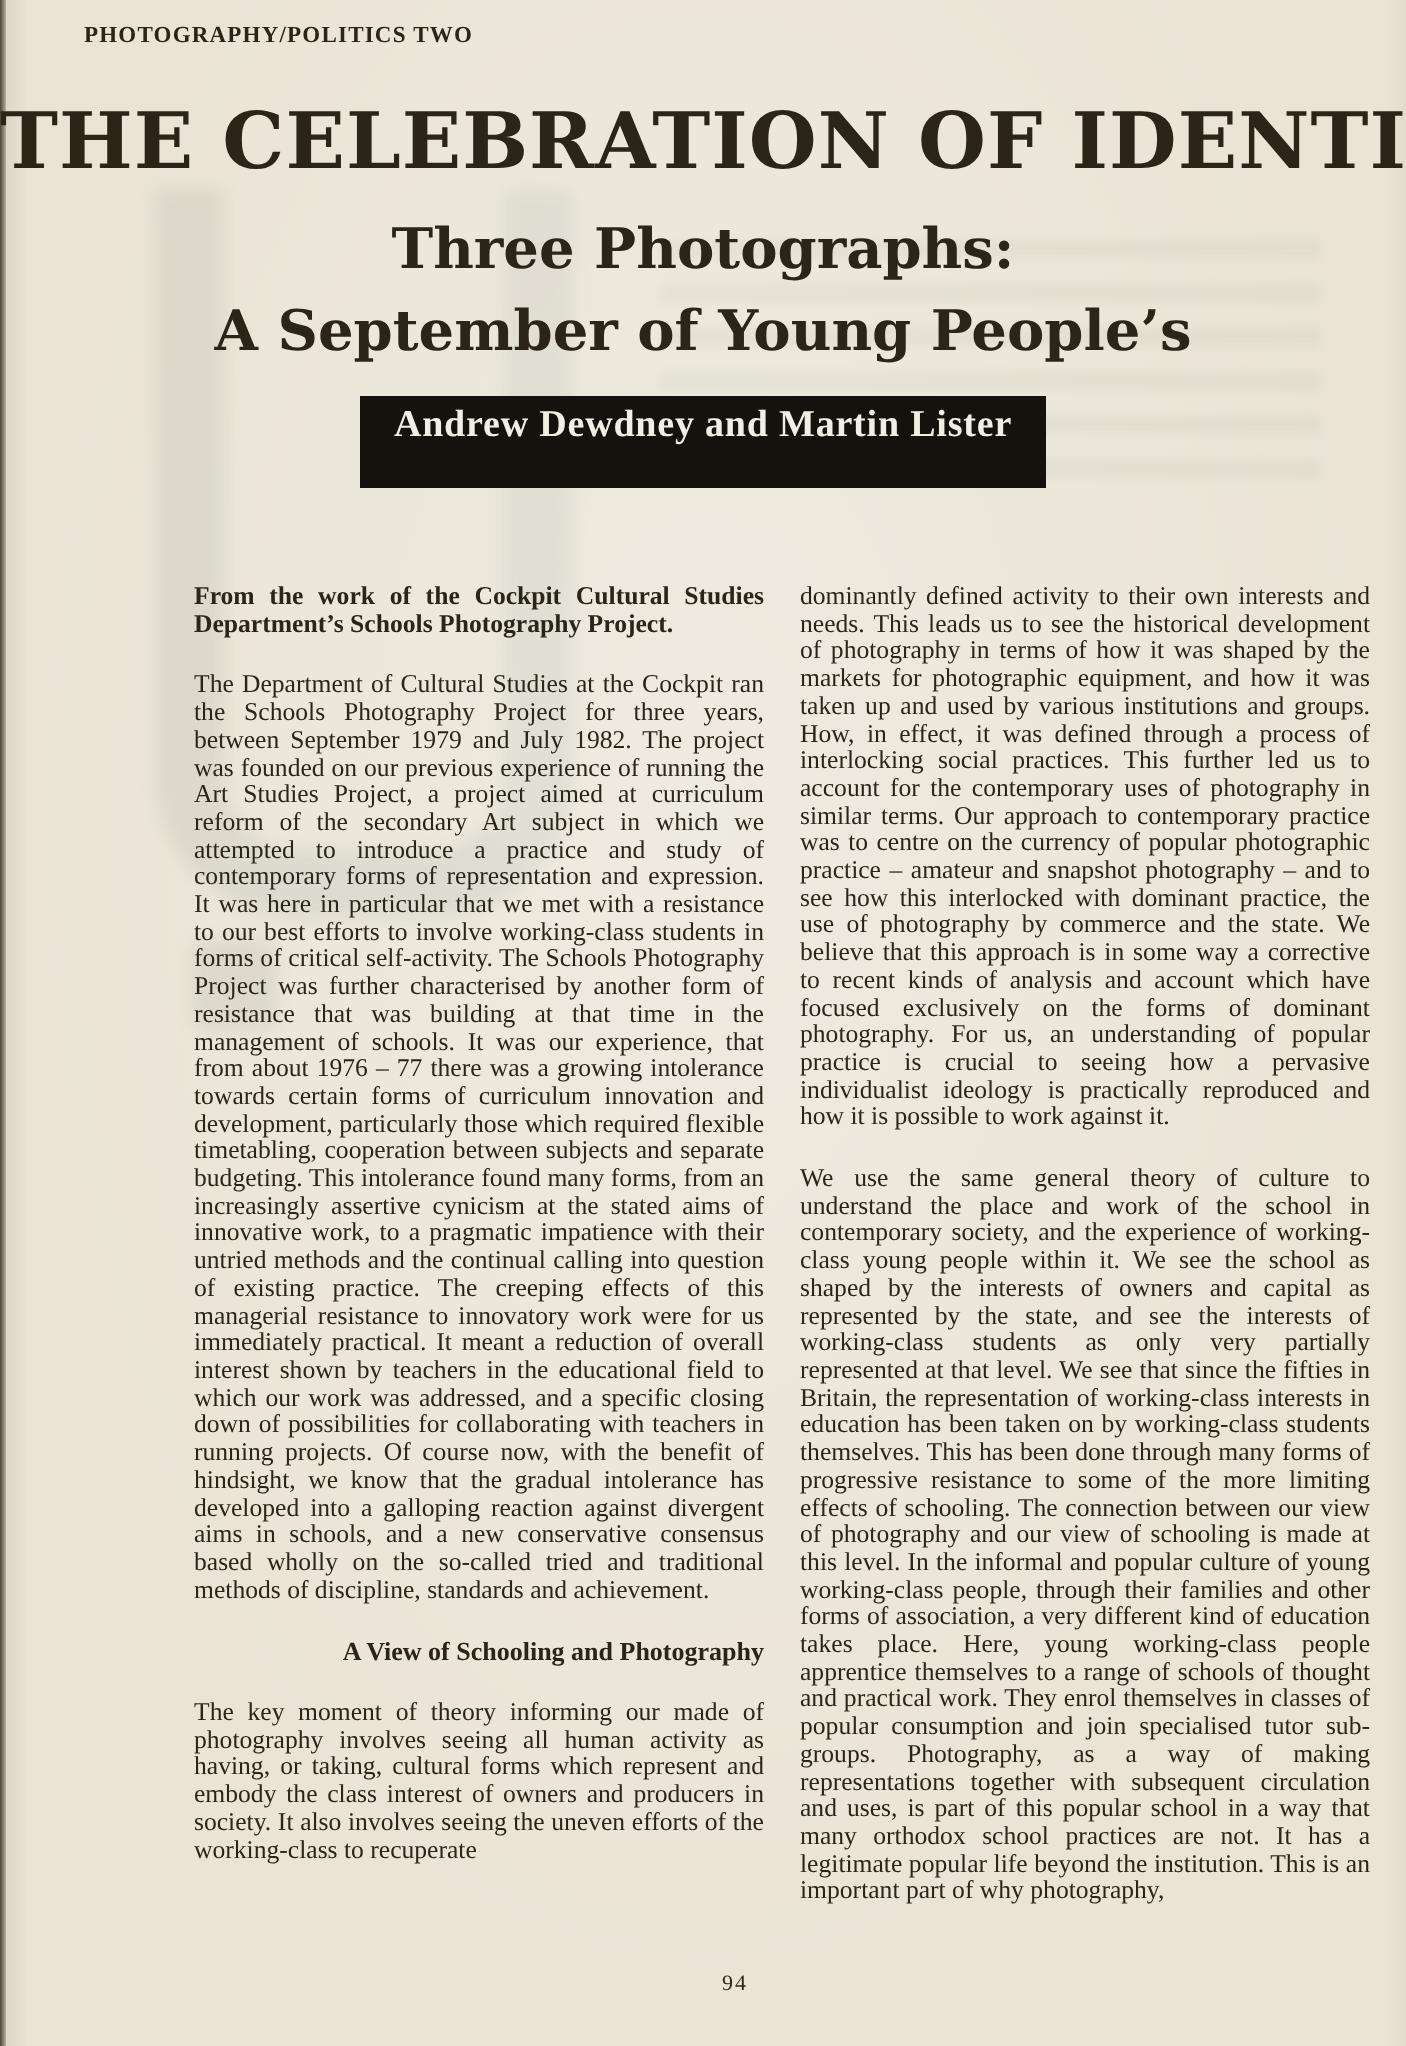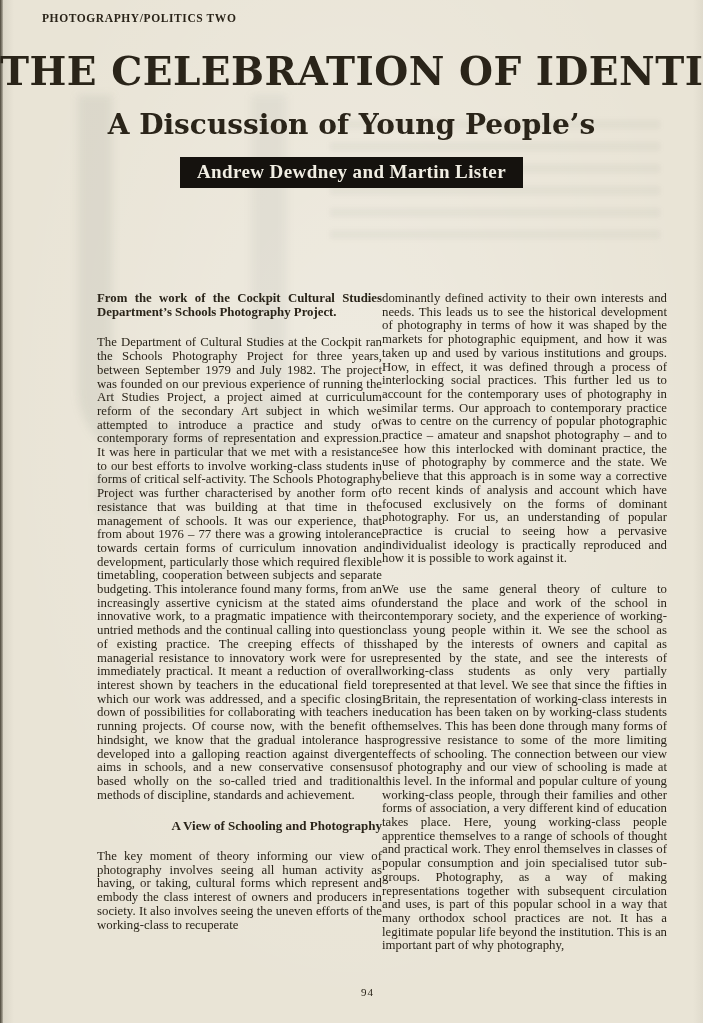--- a/index.html
+++ b/index.html
@@ -67,25 +67,25 @@
     line-height: 41px;
   }
   .byline-bar {
     display: inline-block;
     margin-top: 12px;
     background: var(--byline_bg, #15120e);
     color: var(--byline_text, #f1eee3);
     font-weight: bold;
     font-size: 19px;
     letter-spacing: 0.4px;
-    padding: 4px 17px 5px 17px;
+    padding: 4px 17px 20px 17px;
   }
   .columns {
     position: absolute; left: 97px; top: 292px; width: 588px;
-    display: flex; 
+    display: flex; gap: 18px;
     font-size: 12.8px; line-height: 13.7px;
   }
   .col { width: 285px; text-align: justify; }
   .col p { margin: 0 0 17px 0; }
   .col p:last-child { margin-bottom: 0; }
   .intro { font-weight: bold; }
   .section-heading {
     font-weight: bold; font-size: 13px;
     margin: 0 0 17px 0; text-align: right;
   }
@@ -102,31 +102,32 @@
   <div class="ghost-u"></div>
   <div class="ghost-dot"></div>
   <div class="ghost-lines"></div>
   <div class="scan-edge"></div>
 
   <div class="running-head">PHOTOGRAPHY/POLITICS TWO</div>
 
   <div class="masthead">
     <h1 class="main-title">THE CELEBRATION OF IDENTITY</h1>
     <div class="subtitle">
-      <div>A Discussion of Young People’s</div>
+      <div>Three Photographs:</div>
+      <div>A September of Young People’s</div>
     </div>
     <div class="byline-bar">Andrew Dewdney and Martin Lister</div>
   </div>
 
   <div class="columns">
     <div class="col">
       <p class="intro">From the work of the Cockpit Cultural Studies Department’s Schools Photography Project.</p>
       <p>The Department of Cultural Studies at the Cockpit ran the Schools Photography Project for three years, between September 1979 and July 1982. The project was founded on our previous experience of running the Art Studies Project, a project aimed at curriculum reform of the secondary Art subject in which we attempted to introduce a practice and study of contemporary forms of representation and expression. It was here in particular that we met with a resistance to our best efforts to involve working-class students in forms of critical self-activity. The Schools Photography Project was further characterised by another form of resistance that was building at that time in the management of schools. It was our experience, that from about 1976 – 77 there was a growing intolerance towards certain forms of curriculum innovation and development, particularly those which required flexible timetabling, cooperation between subjects and separate budgeting. This intolerance found many forms, from an increasingly assertive cynicism at the stated aims of innovative work, to a pragmatic impatience with their untried methods and the continual calling into question of existing practice. The creeping effects of this managerial resistance to innovatory work were for us immediately practical. It meant a reduction of overall interest shown by teachers in the educational field to which our work was addressed, and a specific closing down of possibilities for collaborating with teachers in running projects. Of course now, with the benefit of hindsight, we know that the gradual intolerance has developed into a galloping reaction against divergent aims in schools, and a new conservative consensus based wholly on the so-called tried and traditional methods of discipline, standards and achievement.</p>
       <h2 class="section-heading">A View of Schooling and Photography</h2>
-      <p>The key moment of theory informing our view of photography involves seeing all human activity as having, or taking, cultural forms which represent and embody the class interest of owners and producers in society. It also involves seeing the uneven efforts of the working-class to recuperate</p>
+      <p>The key moment of theory informing our made of photography involves seeing all human activity as having, or taking, cultural forms which represent and embody the class interest of owners and producers in society. It also involves seeing the uneven efforts of the working-class to recuperate</p>
     </div>
     <div class="col">
       <p>dominantly defined activity to their own interests and needs. This leads us to see the historical development of photography in terms of how it was shaped by the markets for photographic equipment, and how it was taken up and used by various institutions and groups. How, in effect, it was defined through a process of interlocking social practices. This further led us to account for the contemporary uses of photography in similar terms. Our approach to contemporary practice was to centre on the currency of popular photographic practice – amateur and snapshot photography – and to see how this interlocked with dominant practice, the use of photography by commerce and the state. We believe that this approach is in some way a corrective to recent kinds of analysis and account which have focused exclusively on the forms of dominant photography. For us, an understanding of popular practice is crucial to seeing how a pervasive individualist ideology is practically reproduced and how it is possible to work against it.</p>
       <p>We use the same general theory of culture to understand the place and work of the school in contemporary society, and the experience of working-class young people within it. We see the school as shaped by the interests of owners and capital as represented by the state, and see the interests of working-class students as only very partially represented at that level. We see that since the fifties in Britain, the representation of working-class interests in education has been taken on by working-class students themselves. This has been done through many forms of progressive resistance to some of the more limiting effects of schooling. The connection between our view of photography and our view of schooling is made at this level. In the informal and popular culture of young working-class people, through their families and other forms of association, a very different kind of education takes place. Here, young working-class people apprentice themselves to a range of schools of thought and practical work. They enrol themselves in classes of popular consumption and join specialised tutor sub-groups. Photography, as a way of making representations together with subsequent circulation and uses, is part of this popular school in a way that many orthodox school practices are not. It has a legitimate popular life beyond the institution. This is an important part of why photography,</p>
     </div>
   </div>
 
   <div class="folio">94</div>
 
 </div>

